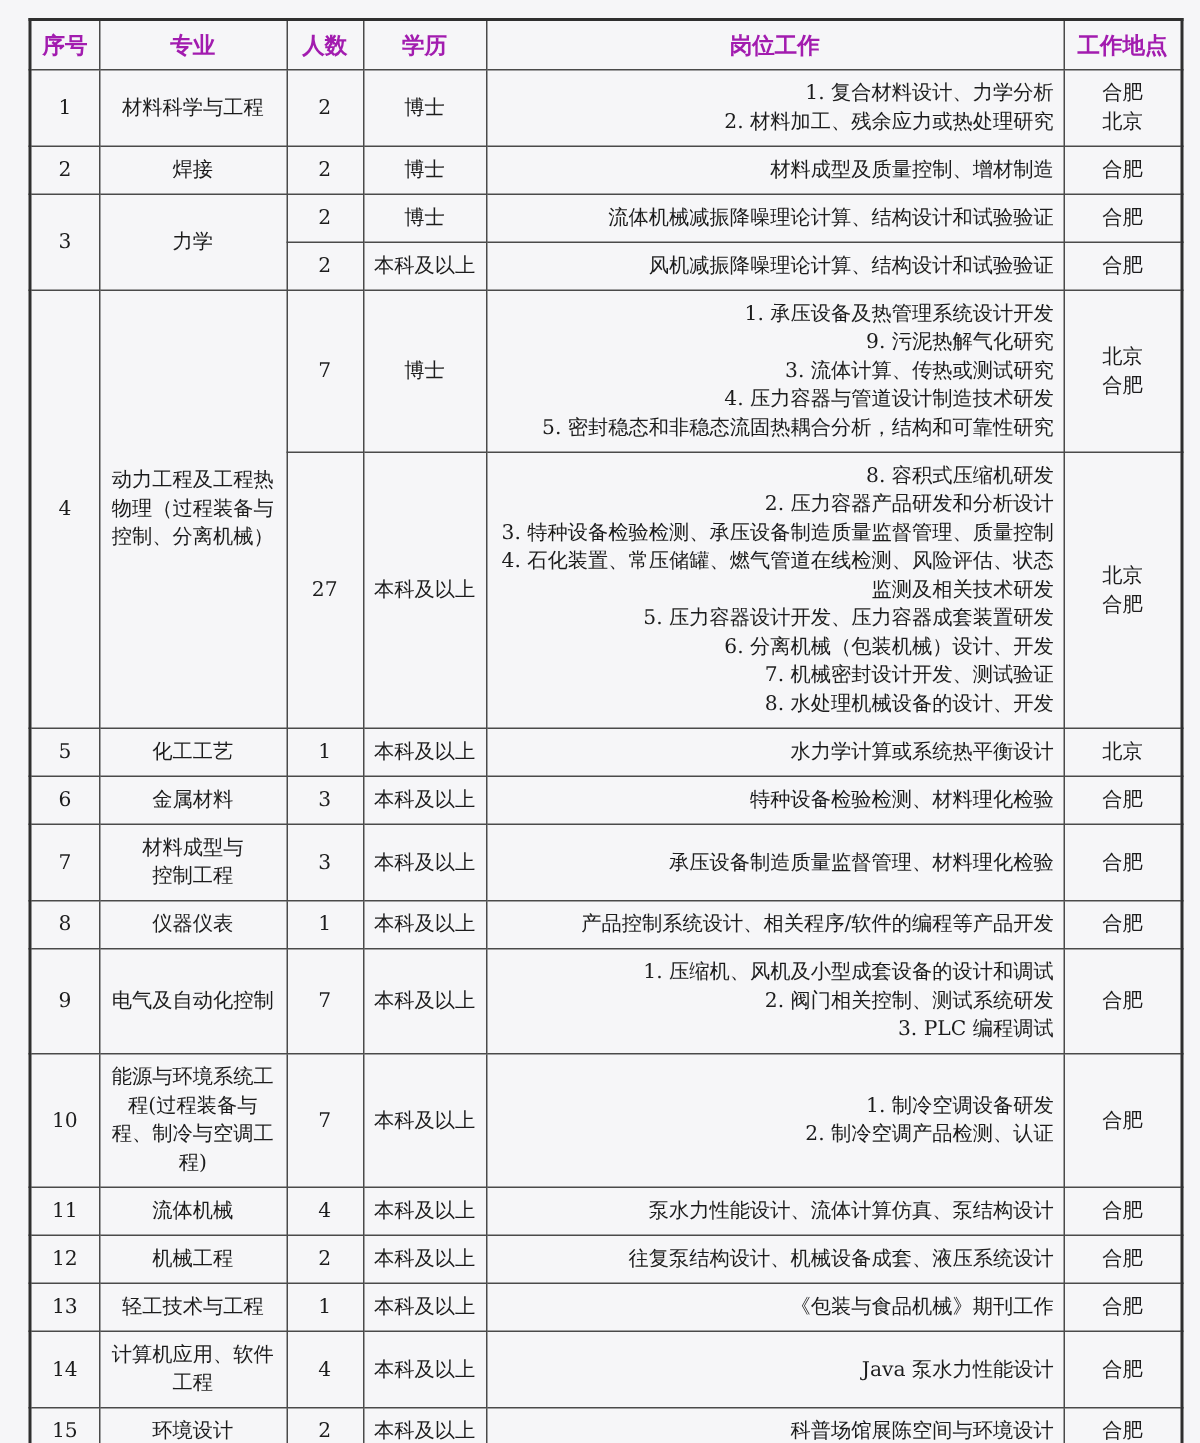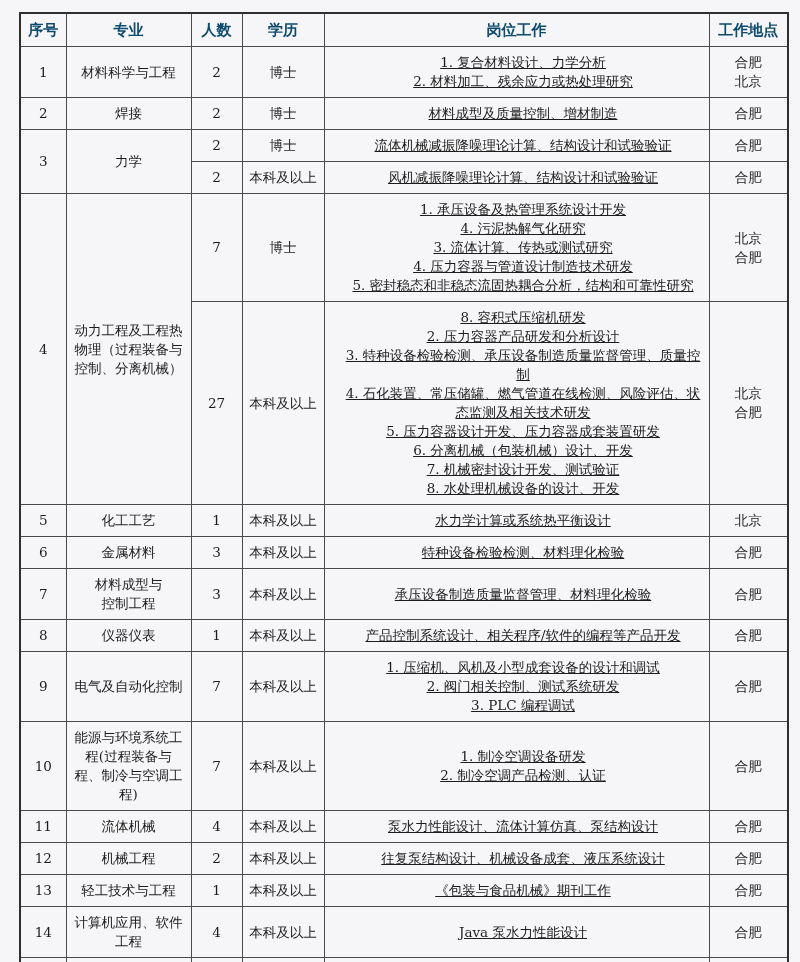--- a/index.html
+++ b/index.html
@@ -22,40 +22,39 @@
     border-collapse: collapse;
     table-layout: fixed;
   }
   table.recruit, table.recruit tr, table.recruit td, table.recruit th {
     border: 1px solid #4a4a4a;
   }
   table.recruit { border: 2px solid #2f2f2f; }
   th {
     font-size: 15px;
     font-weight: bold;
-    color: #0c4a6e;
+    color: #a21caf;
     text-align: center;
     vertical-align: middle;
     padding: 6px 2px;
     line-height: 20px;
     white-space: nowrap;
   }
   td {
     font-size: 13.5px;
     color: #1c1c1c;
     text-align: center;
     vertical-align: middle;
     padding: 6px 4px;
     line-height: 19px;
   }
   td.left {
-    text-align: center;
-    padding-left: 19px;
+    text-align: right;
+    padding-left: 9px;
     padding-right: 6px;
-    text-decoration: underline;
   }
 </style>
 </head>
 <body>
 
 <div class="page">
   <table class="recruit">
     <colgroup>
       <col style="width:46px">
       <col style="width:125px">
@@ -161,21 +160,21 @@
             <div>控制、分离机械）</div>
           </td>
           <td>
             <div>7</div>
           </td>
           <td>
             <div>博士</div>
           </td>
           <td class="left">
             <div>1. 承压设备及热管理系统设计开发</div>
-            <div>4. 污泥热解气化研究</div>
+            <div>9. 污泥热解气化研究</div>
             <div>3. 流体计算、传热或测试研究</div>
             <div>4. 压力容器与管道设计制造技术研发</div>
             <div>5. 密封稳态和非稳态流固热耦合分析，结构和可靠性研究</div>
           </td>
           <td>
             <div>北京</div>
             <div>合肥</div>
           </td>
         </tr>
         <tr>

